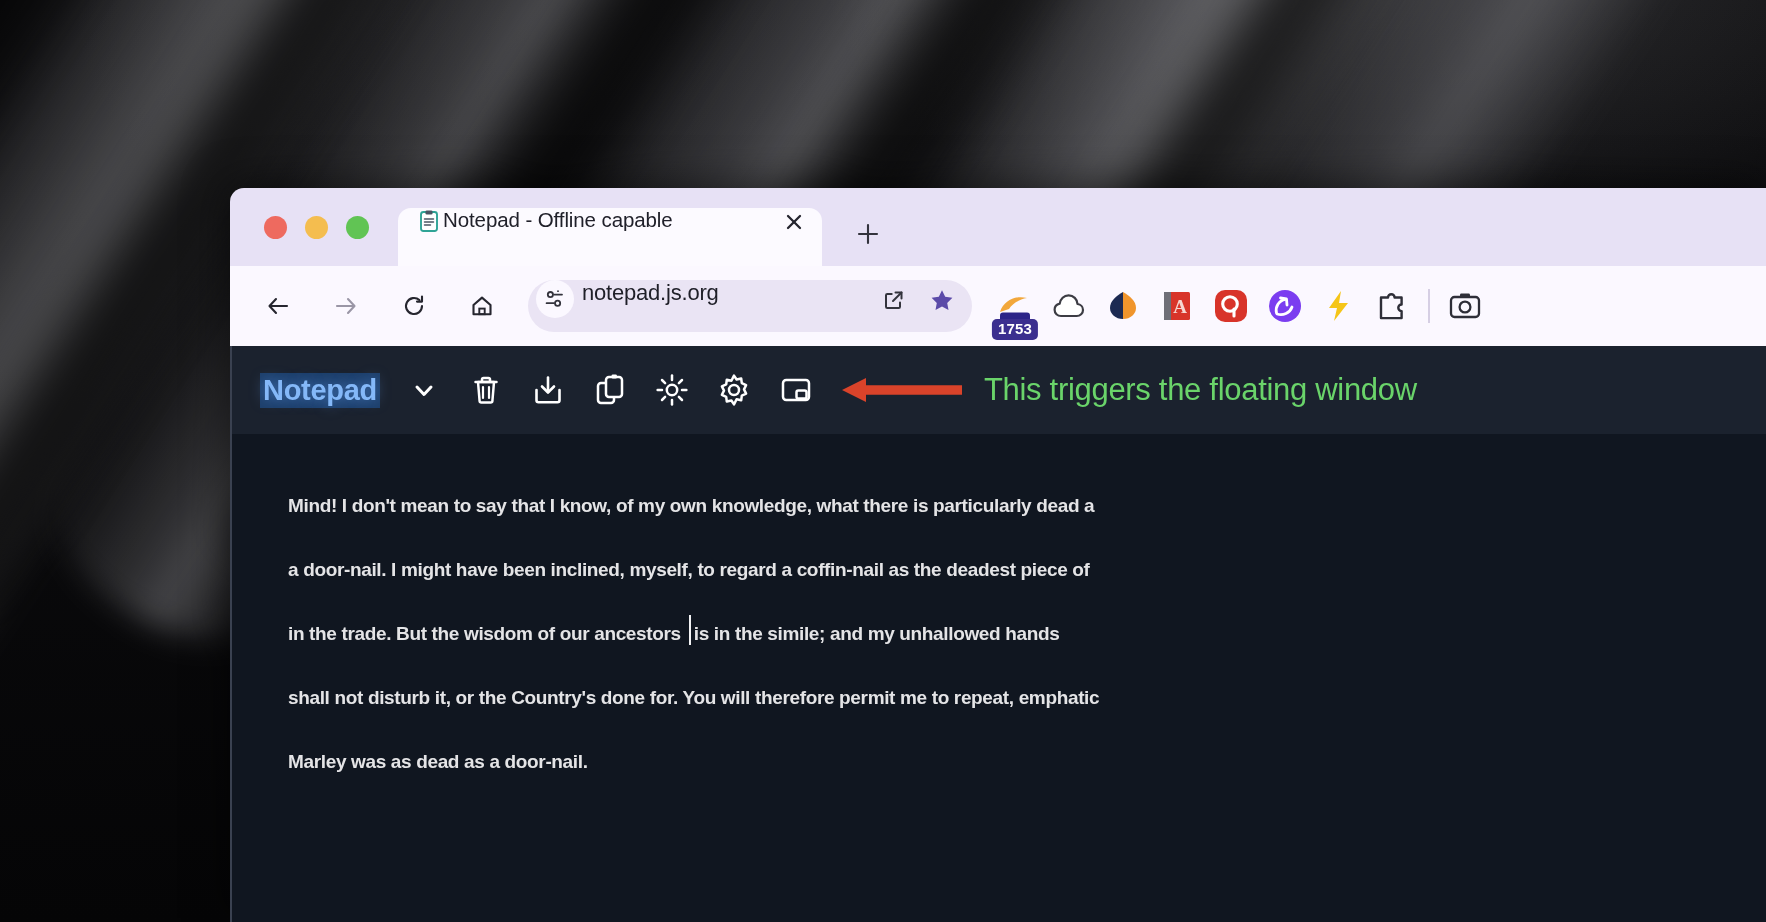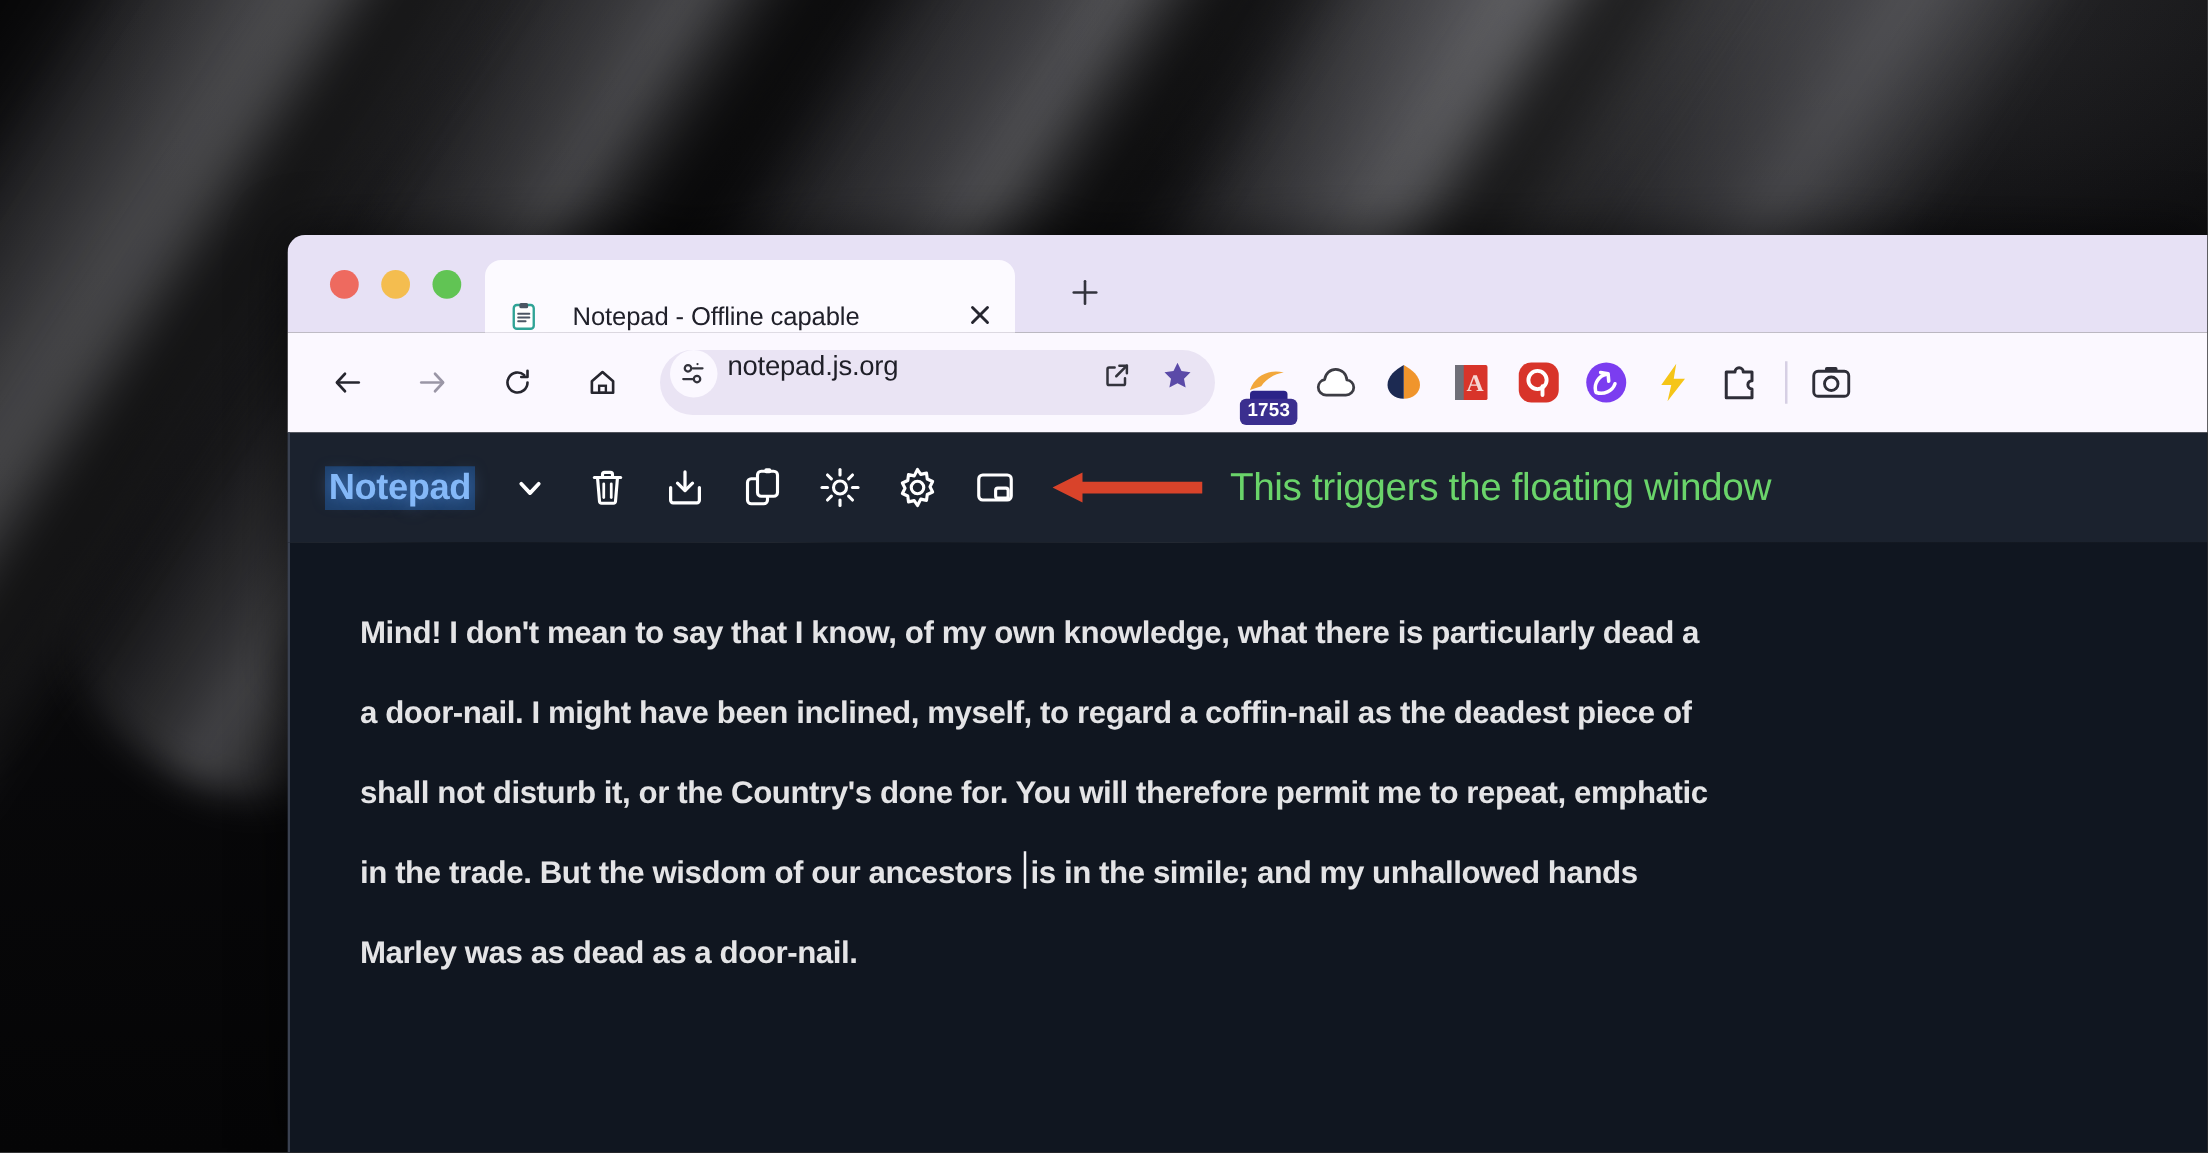--- a/index.html
+++ b/index.html
@@ -100,31 +100,31 @@
     gap: 18px;
     align-items: center;
   }
   .tl-dot { width: 23px; height: 23px; border-radius: 50%; }
   .tl-red    { background: #ee6a5f; }
   .tl-yellow { background: #f4bd4f; }
   .tl-green  { background: #61c454; }
 
   .tab {
     position: absolute;
-    left: 158px;
+    left: 168px;
     bottom: 0;
     width: 424px;
     height: 58px;
     background: #fcfaff;
     border-top-left-radius: 13px;
     border-top-right-radius: 13px;
     display: flex;
-    align-items: flex-end;
+    align-items: flex-start;
     padding: 0 14px 0 18px;
-    gap: 26px;
+    gap: 1px;
   }
   .tab-favicon {
     width: 26px; height: 26px;
     flex: 0 0 auto;
     display: flex; align-items: center; justify-content: center;
   }
   .tab-title {
     flex: 1 1 auto;
     font-size: 20.5px;
     color: #20202a;
@@ -280,21 +280,21 @@
 
   
   .editor {
     height: 488px;
     background: #101620;
     border-left: 2px solid #3a4150;
     padding: 40px 0 0 56px;
     overflow: hidden;
   }
   .doc-line {
-    font-size: 25px;
+    font-size: 19px;
     font-weight: bold;
     color: #e4e4e6;
     line-height: 64px;
     white-space: nowrap;
     letter-spacing: -0.35px;
   }
   .caret {
     display: inline-block;
     width: 2px;
     height: 30px;
@@ -562,22 +562,22 @@
   </div>
 
   <div class="editor">
     <div class="doc-line">
       <span>Mind! I don't mean to say that I know, of my  own knowledge, what there is particularly dead a</span>
     </div>
     <div class="doc-line">
       <span>a door-nail. I might have been inclined, myself, to  regard a coffin-nail as the deadest piece of</span>
     </div>
     <div class="doc-line">
+      <span>in the trade. But the wisdom of our ancestors </span><span class="caret"></span><span>is in the simile; and my unhallowed hands</span>
+    </div>
+    <div class="doc-line">
       <span>shall not disturb it, or the Country's done for. You will therefore permit me to repeat, emphatic</span>
-    </div>
-    <div class="doc-line">
-      <span>in the trade. But the wisdom of our ancestors </span><span class="caret"></span><span>is in the simile; and my unhallowed hands</span>
     </div>
     <div class="doc-line">
       <span>Marley was as dead as a door-nail.</span>
     </div>
   </div>
 </div>
 
 </body></html>

